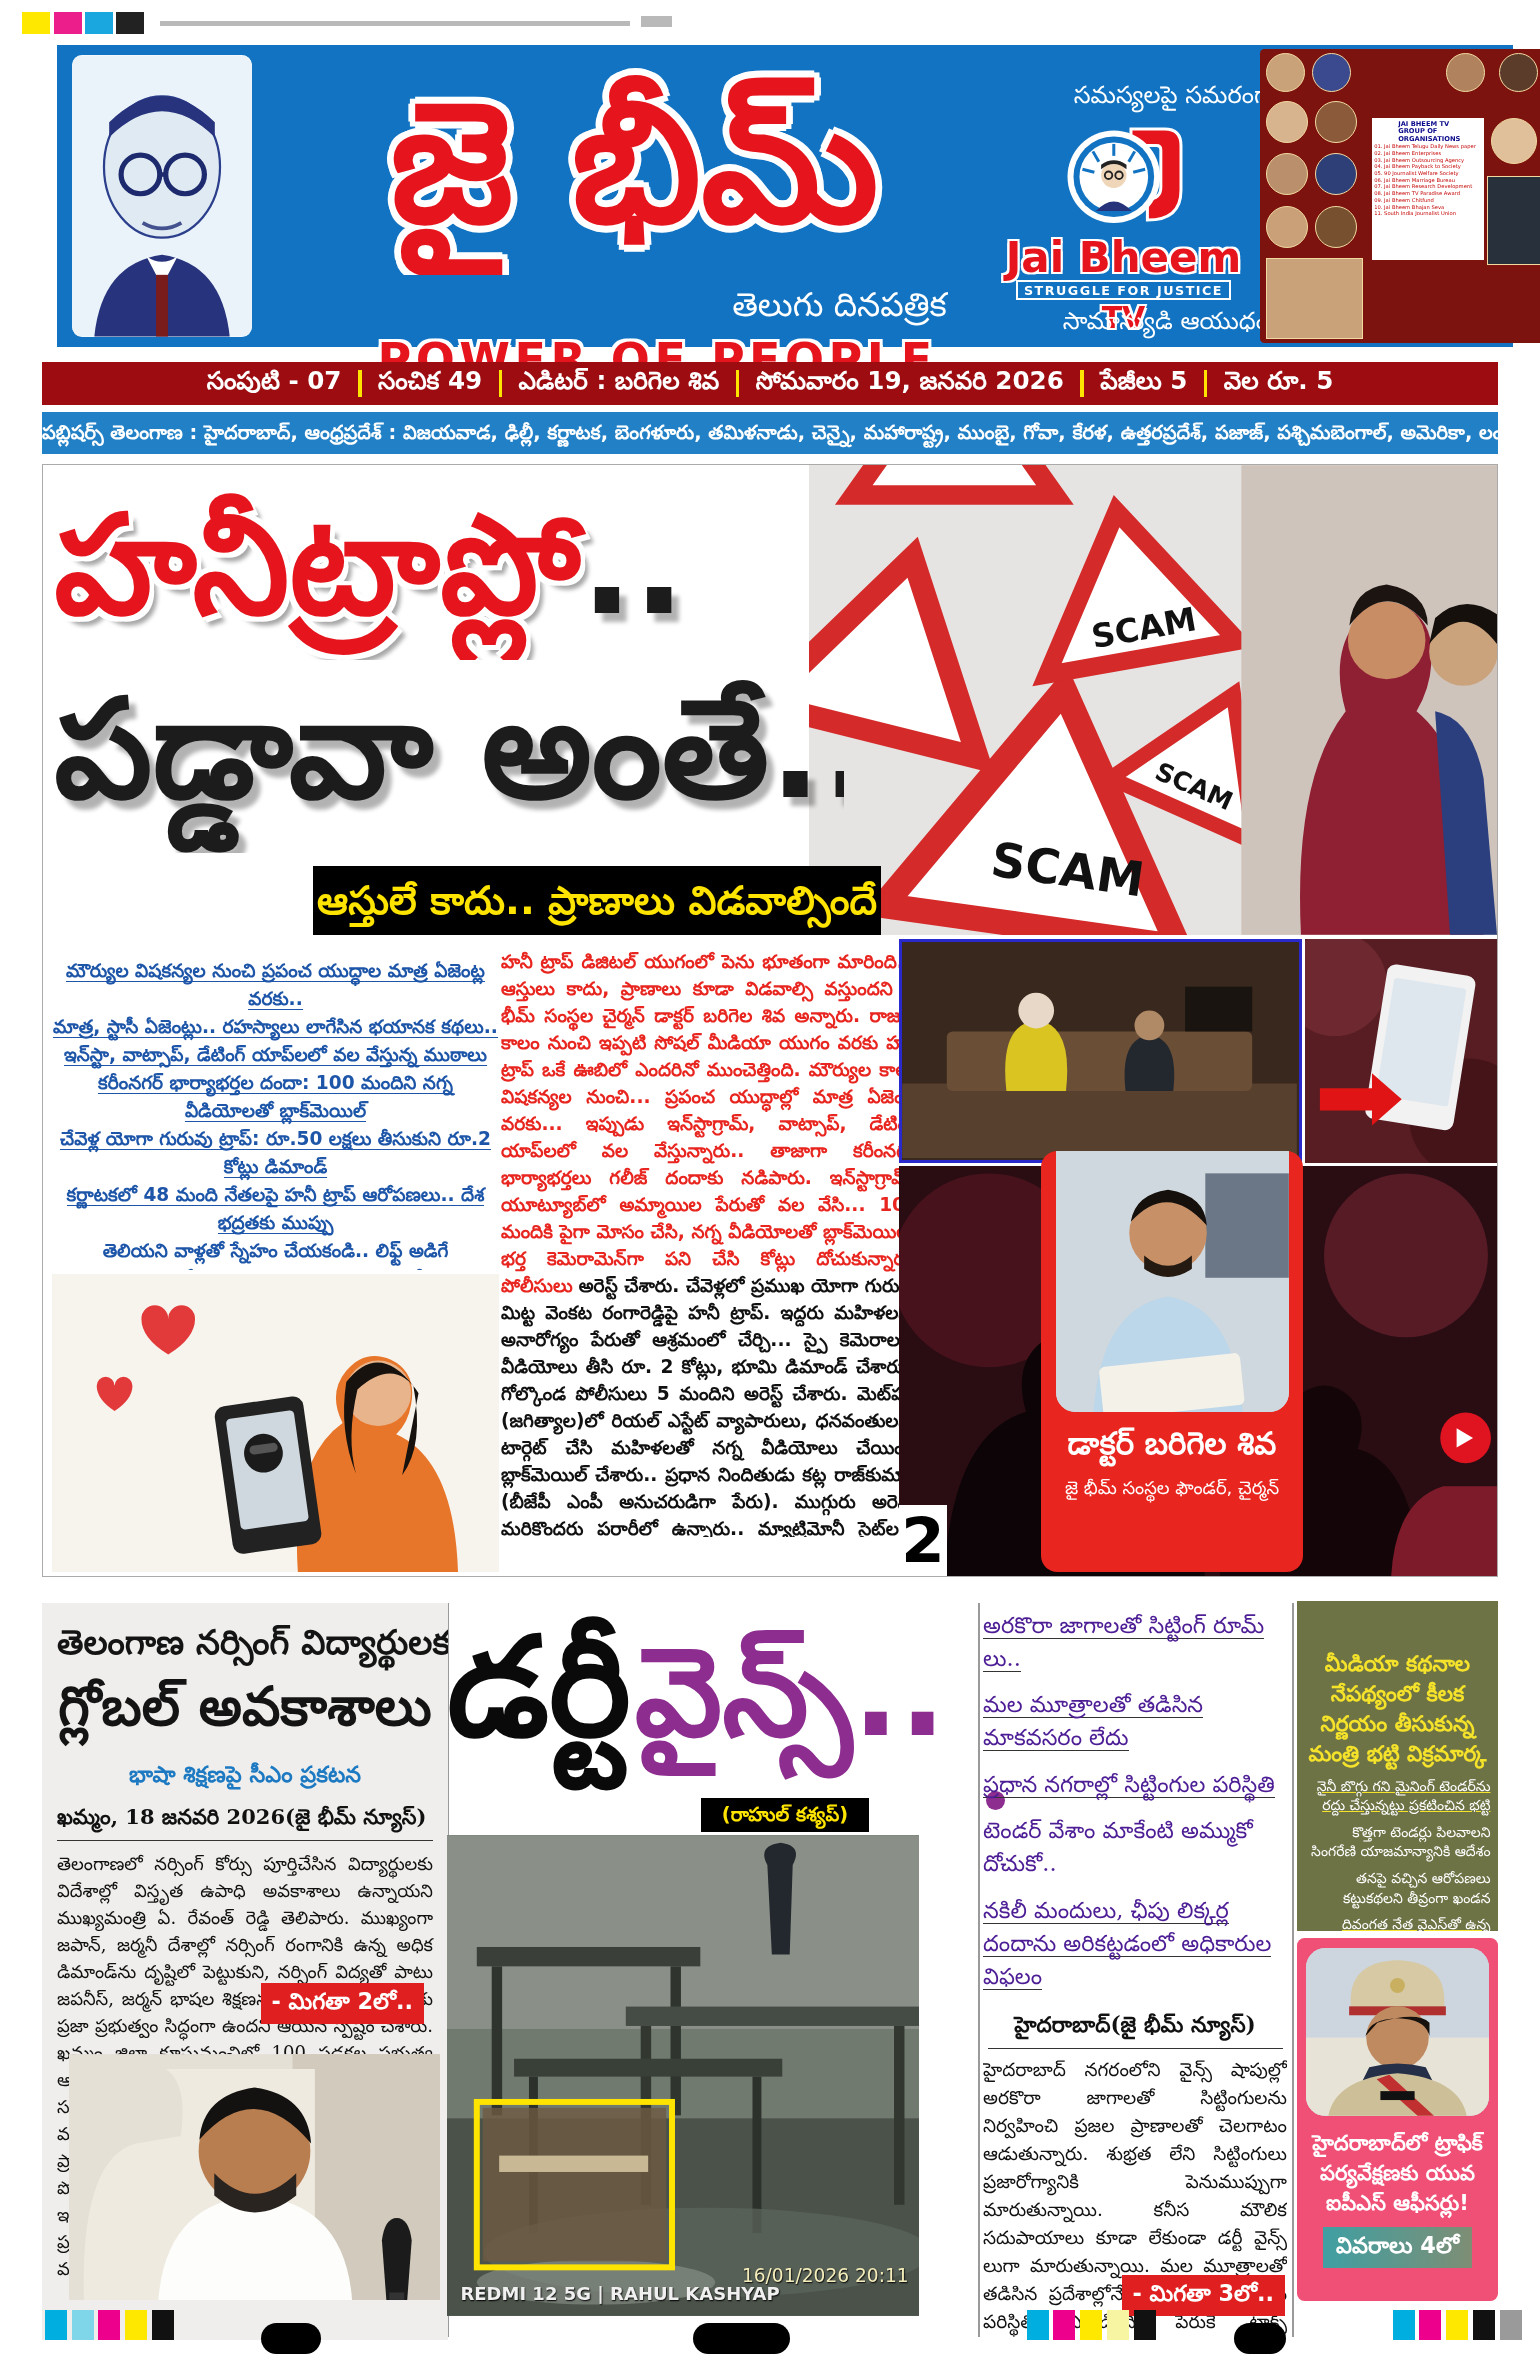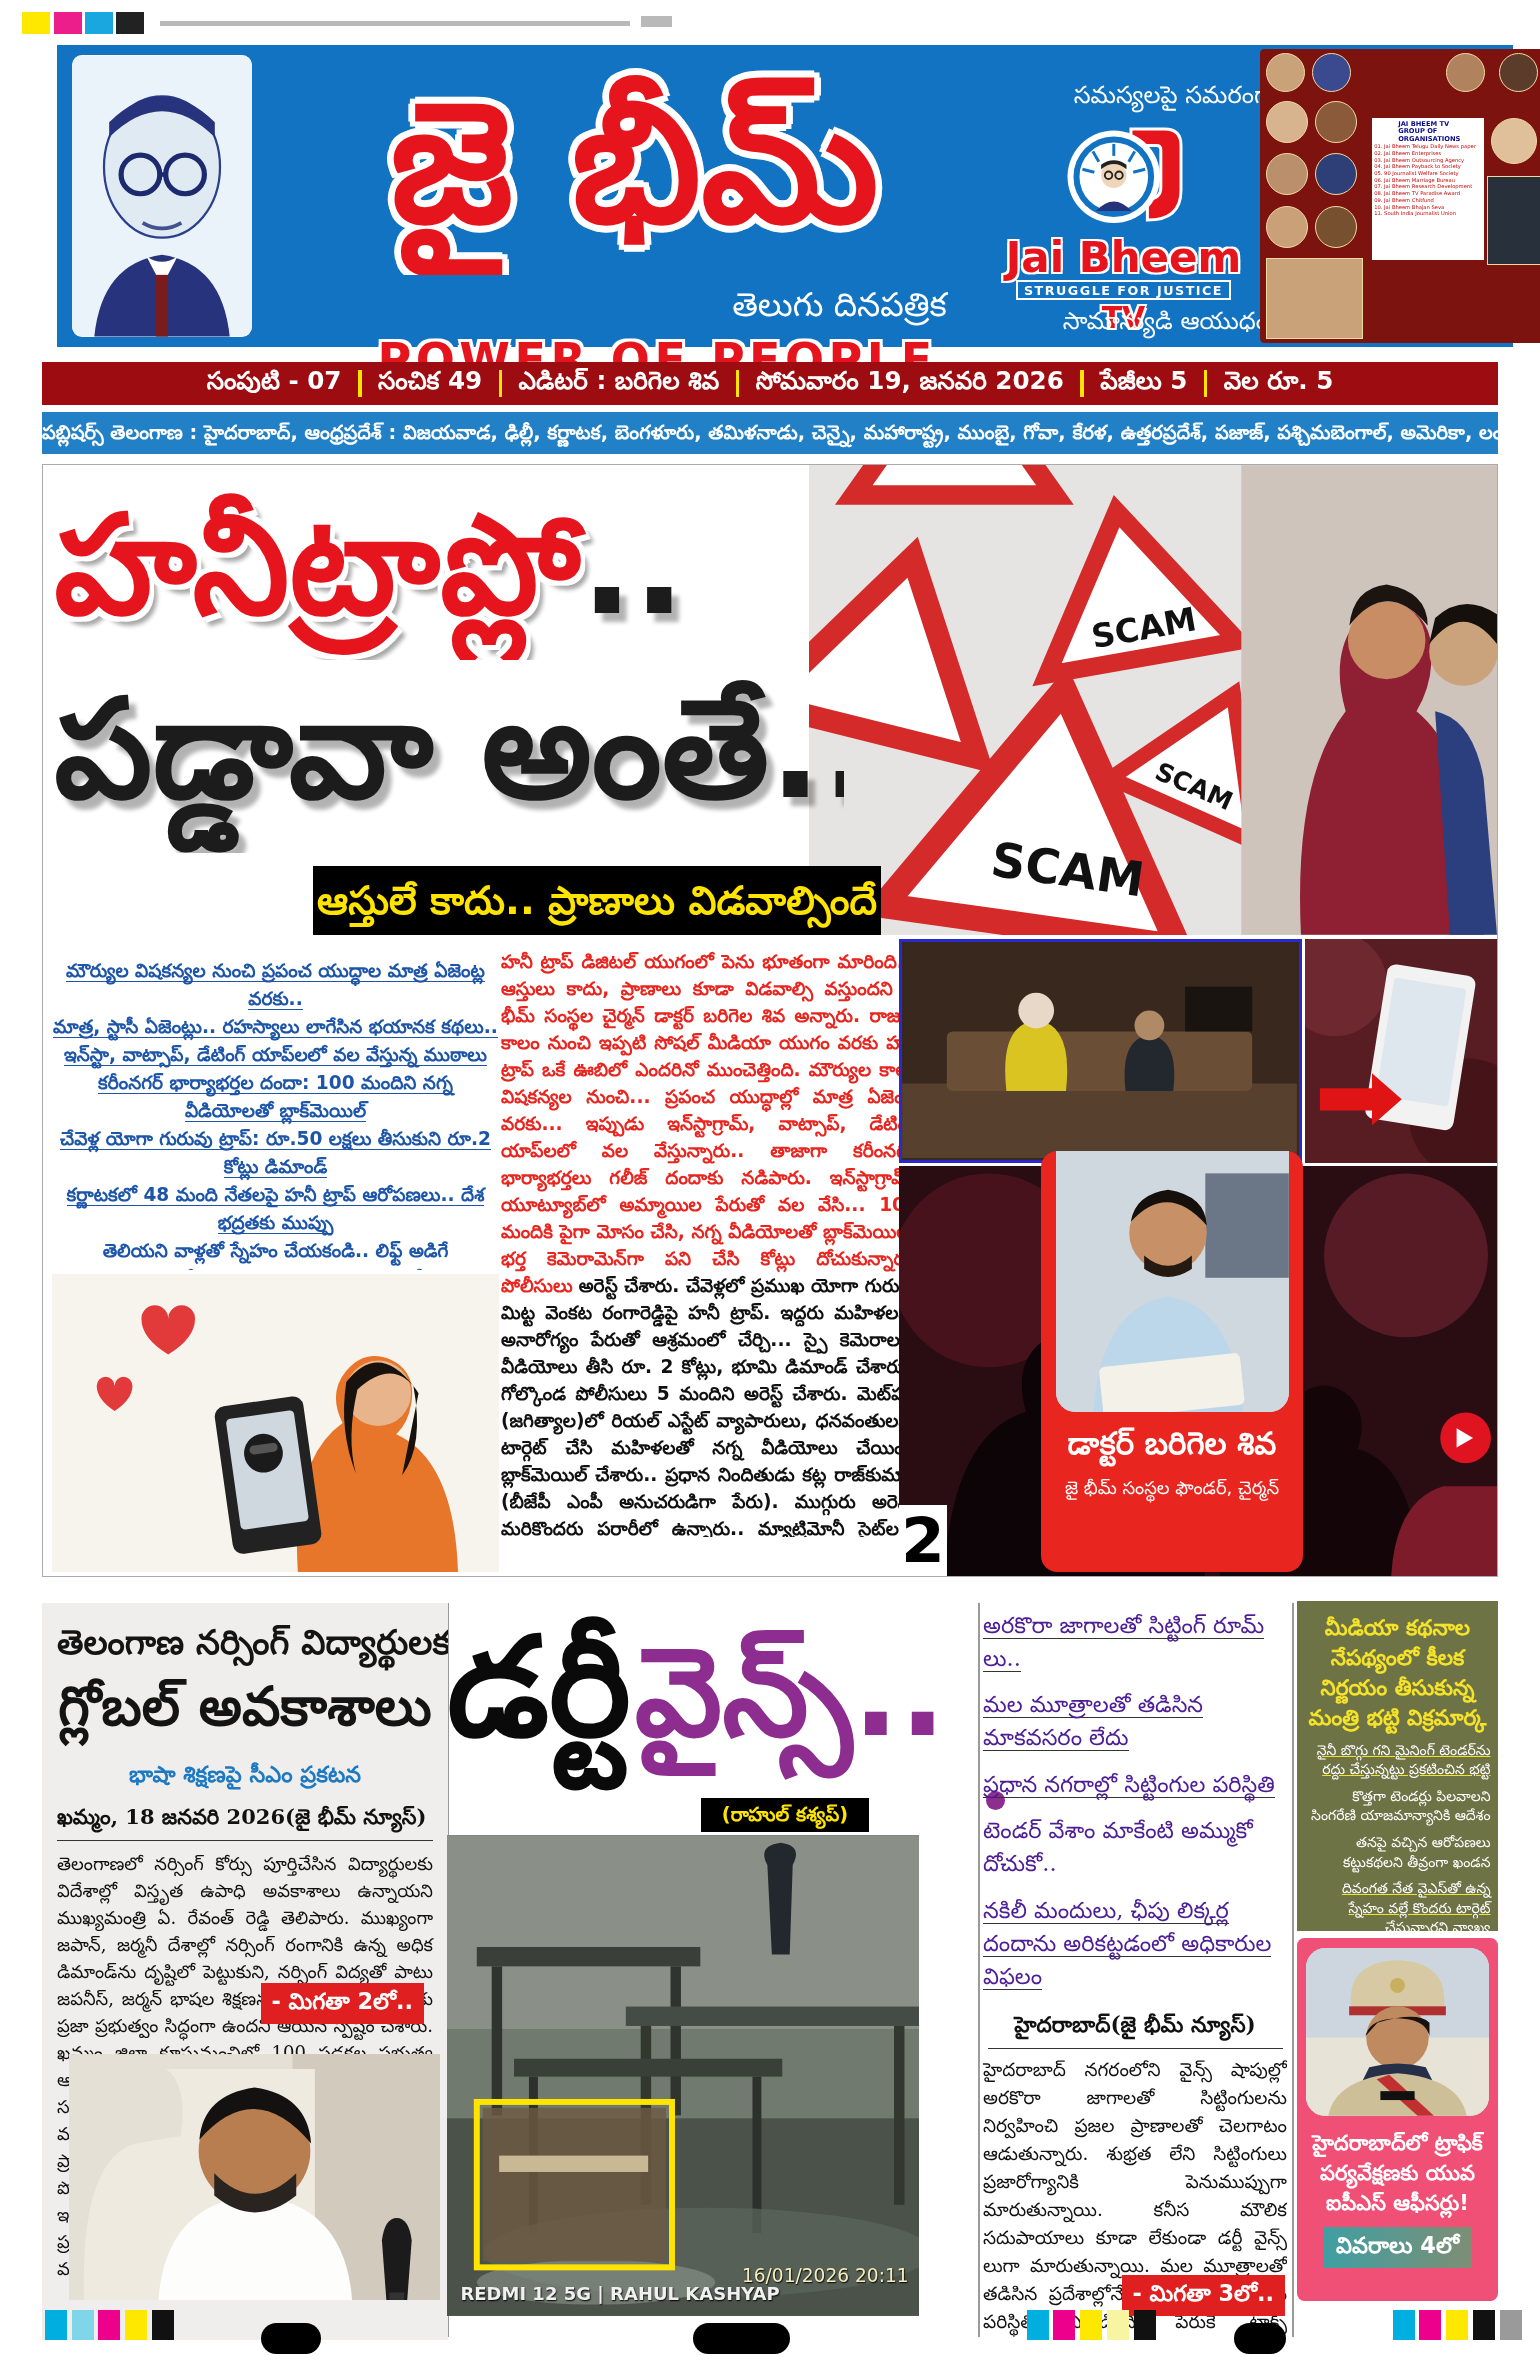--- a/index.html
+++ b/index.html
@@ -80,21 +80,21 @@
   .wm { position:absolute; left:13.4px; bottom:12px; color:#f0f0f0; font-size:18px; font-weight:bold; text-shadow:0.7px 0.7px 1.5px #000;}
   .ts { position:absolute; right:10.4px; bottom:30px; color:#f5eebc; font-size:18.6px; text-shadow:0.7px 0.7px 1.5px #000;text-align:right;}
   .midcol { left:983px; top:1609px; width:304px; height:731px; overflow:hidden;}
   .midcol .mb { color:#4c1d95; font-size:22.4px; text-align:left; line-height:33px; margin-bottom:13.4px; font-family:"DejaVu Serif", serif;}
   .midcol .mb span { border-bottom:1.5px solid #333;}
   .midcol .mb.nol span { border-bottom:none;}
   .midcol .dl { color:#111; font-size:21.6px; font-weight:bold; text-align:center; border-bottom:1.5px solid #333; padding-bottom:6px; margin:19.4px 4.5px 7.5px 4.5px; white-space:nowrap; overflow:hidden; font-family:"DejaVu Serif", serif;}
   .midcol .bd { color:#111; font-size:18.6px; line-height:28px; text-align:justify; font-family:"DejaVu Serif", serif;}
   .pdot { position:absolute; width:19.4px; height:19.4px; border-radius:50%; background:#8c2d8f;}
   .minister { left:1297px; top:1601px; width:201px; height:330px; background:#6d7345; padding:12px 7.5px; text-align:center; overflow:hidden;}
-  .minister .t { color:#f5e22a; font-size:21.6px; font-weight:bold; line-height:30px;}
+  .minister .t { color:#f5e22a; font-size:21.6px; font-weight:bold; line-height:30px;margin-top:36px;}
   .minister .i { color:#fff; font-size:14px; line-height:19.4px; margin-top:7.5px;text-align:right;}
   .minister .i.ul { text-decoration:underline; text-decoration-color:#f5e22a;}
   .details { display:inline-block; background:linear-gradient(90deg,#3f9fa3,#7e8e74); color:#fff; font-size:22.4px; font-weight:bold; padding:4.5px 13.4px; margin-top:9px; white-space:nowrap;}
   .pinkbox { left:1297px; top:1938px; width:201px; height:363px; background:#f04f76; border-radius:7.5px; padding:10.4px 9px; text-align:center; overflow:hidden;}
   .pinkbox .ph { width:183px; height:168px; border-radius:19.4px; overflow:hidden; margin:0 auto; background:#cdd6de;}
   .pinkbox .t { color:#fff; font-size:21px; font-weight:bold; line-height:30px; margin-top:12px;}
 
   
   .sq { position:absolute; width:22.4px; height:30px;}
   .pill { position:absolute; height:31px; background:#000; border-radius:15.7px;}

